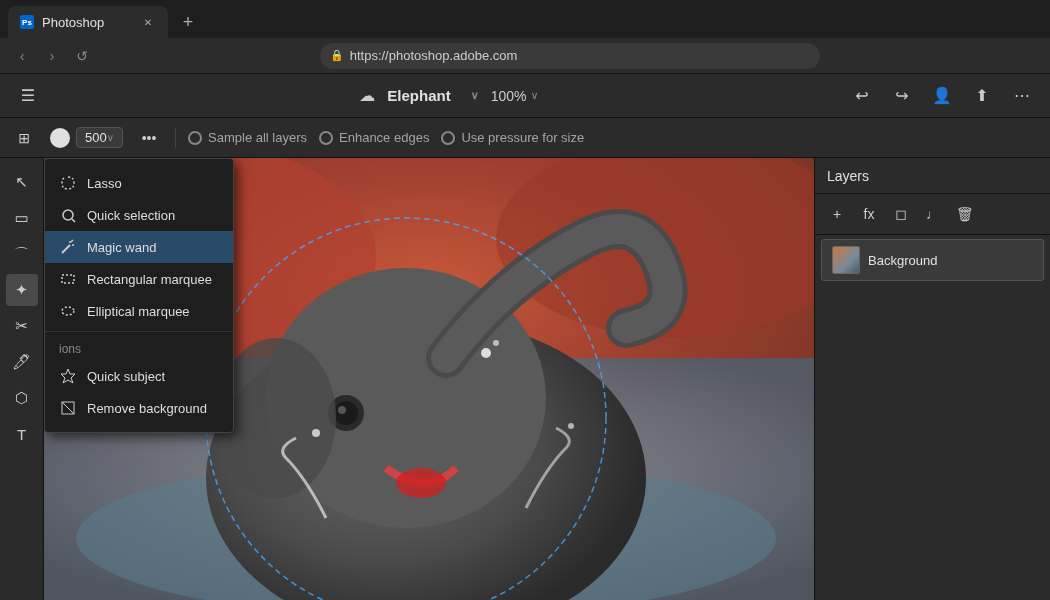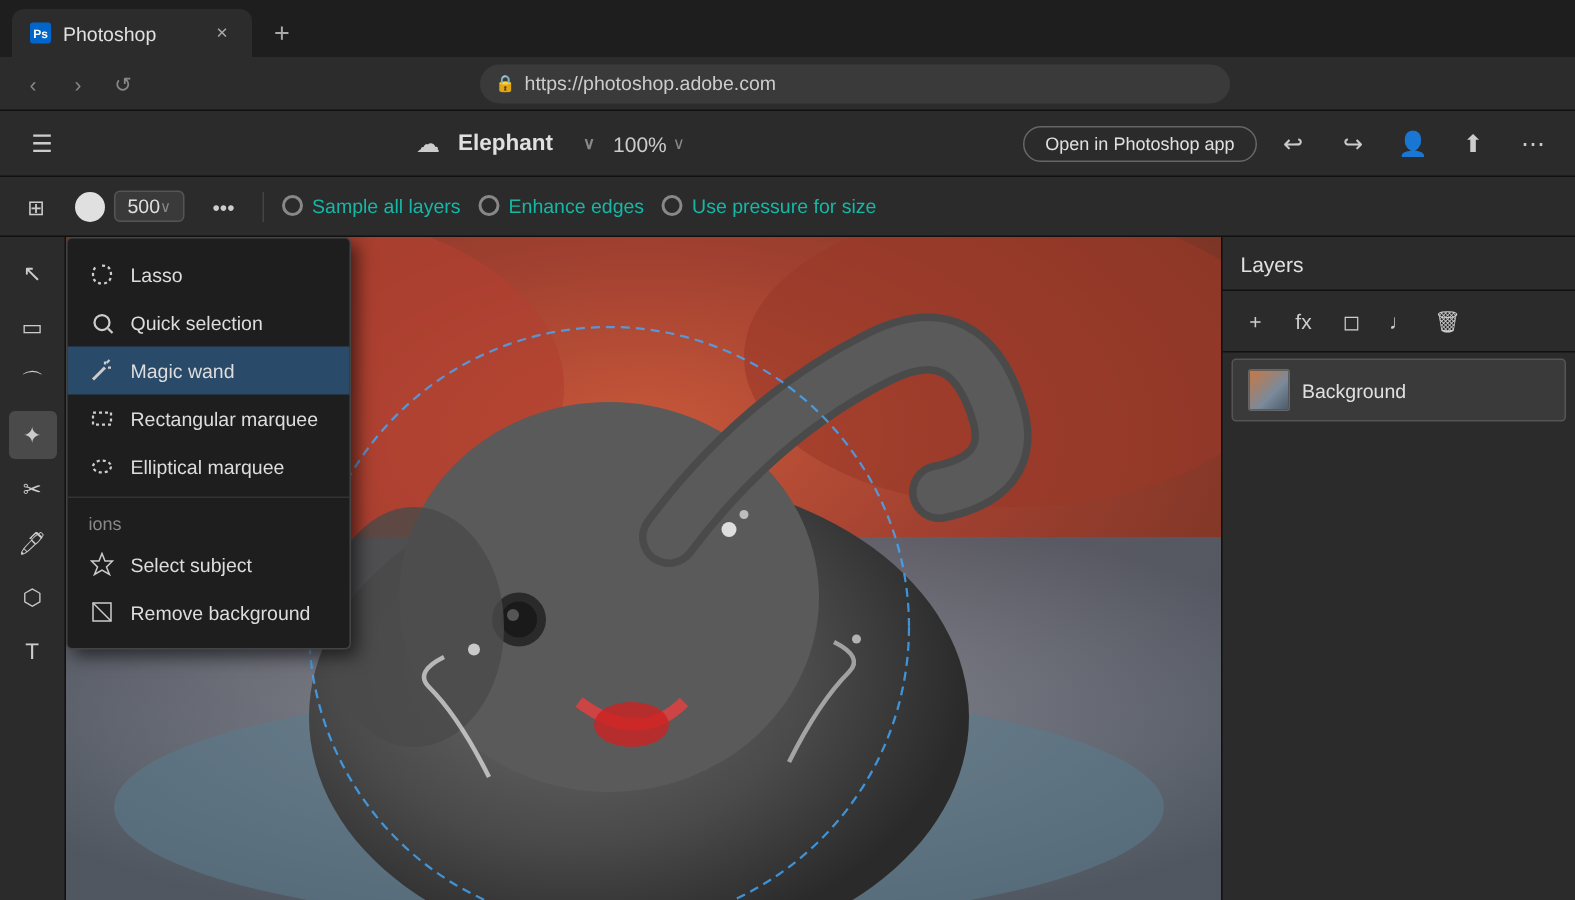--- a/index.html
+++ b/index.html
@@ -178,22 +178,23 @@
       display: flex; align-items: center; gap: 0;
     }
     .toolbar-more {
       width: 28px; height: 28px;
       display: flex; align-items: center; justify-content: center;
       color: #ccc; font-size: 14px; cursor: pointer;
     }
     .toolbar-divider { width: 1px; height: 20px; background: #444; }
     .toolbar-option {
       display: flex;
+      align-items: center;
       gap: 6px;
-      color: #14b8a6;
+      color: #a3a3a3;
       font-size: 13px;
     }
     .radio-circle {
       width: 14px; height: 14px;
       border: 2px solid #888;
       border-radius: 50%;
     }
 
     
     .main-content {
@@ -358,21 +359,20 @@
       <span class="doc-name">
         <span>Elephant</span>
         <span style="font-size:11px;color:#888;">∨</span>
       </span>
       <span class="zoom-level">
         <span>100%</span>
         <span style="font-size:11px;color:#888;">∨</span>
       </span>
     </div>
     <div class="header-right">
-      <button class="open-in-app-btn">Open in Photoshop app</button>
       <div class="header-icon-btn">↩</div>
       <div class="header-icon-btn">↪</div>
       <div class="header-icon-btn">👤</div>
       <div class="header-icon-btn">⬆</div>
       <div class="header-icon-btn">⋯</div>
     </div>
   </div>
 
   <div class="toolbar">
     <div class="tool-grid-btn">⊞</div>
@@ -513,21 +513,21 @@
           <span>Elliptical marquee</span>
         </div>
         <div class="popup-divider"></div>
         <div class="popup-section-actions">ions</div>
         <div class="popup-item">
           <div class="popup-item-icon">
             <svg width="16" height="16" viewBox="0 0 16 16">
                 <polygon points="8,1 10,6 15,6 11,10 13,15 8,12 3,15 5,10 1,6 6,6" stroke="#ccc" stroke-width="1" fill="none"></polygon>
               </svg>
           </div>
-          <span>Select subject</span>
+          <span>Quick subject</span>
         </div>
         <div class="popup-item">
           <div class="popup-item-icon">
             <svg width="16" height="16" viewBox="0 0 16 16">
                 <rect x="2" y="2" width="12" height="12" stroke="#ccc" stroke-width="1" fill="none"></rect>
                 <line x1="2" y1="2" x2="14" y2="14" stroke="#ccc" stroke-width="1"></line>
               </svg>
           </div>
           <span>Remove background</span>
         </div>

